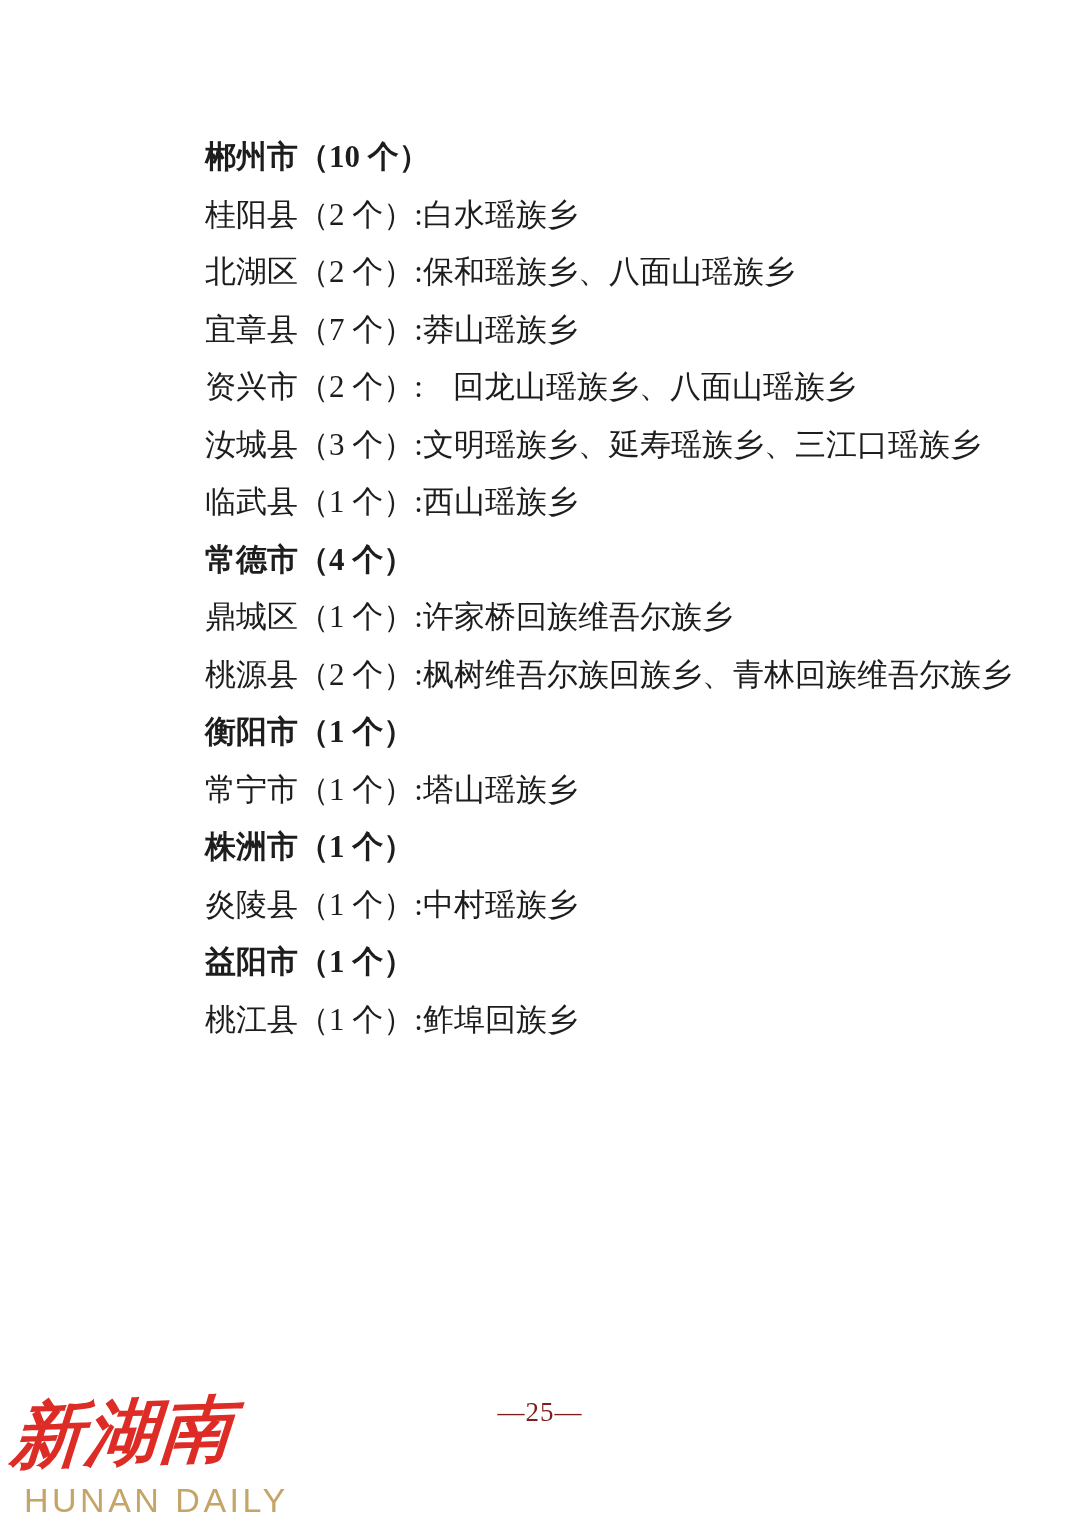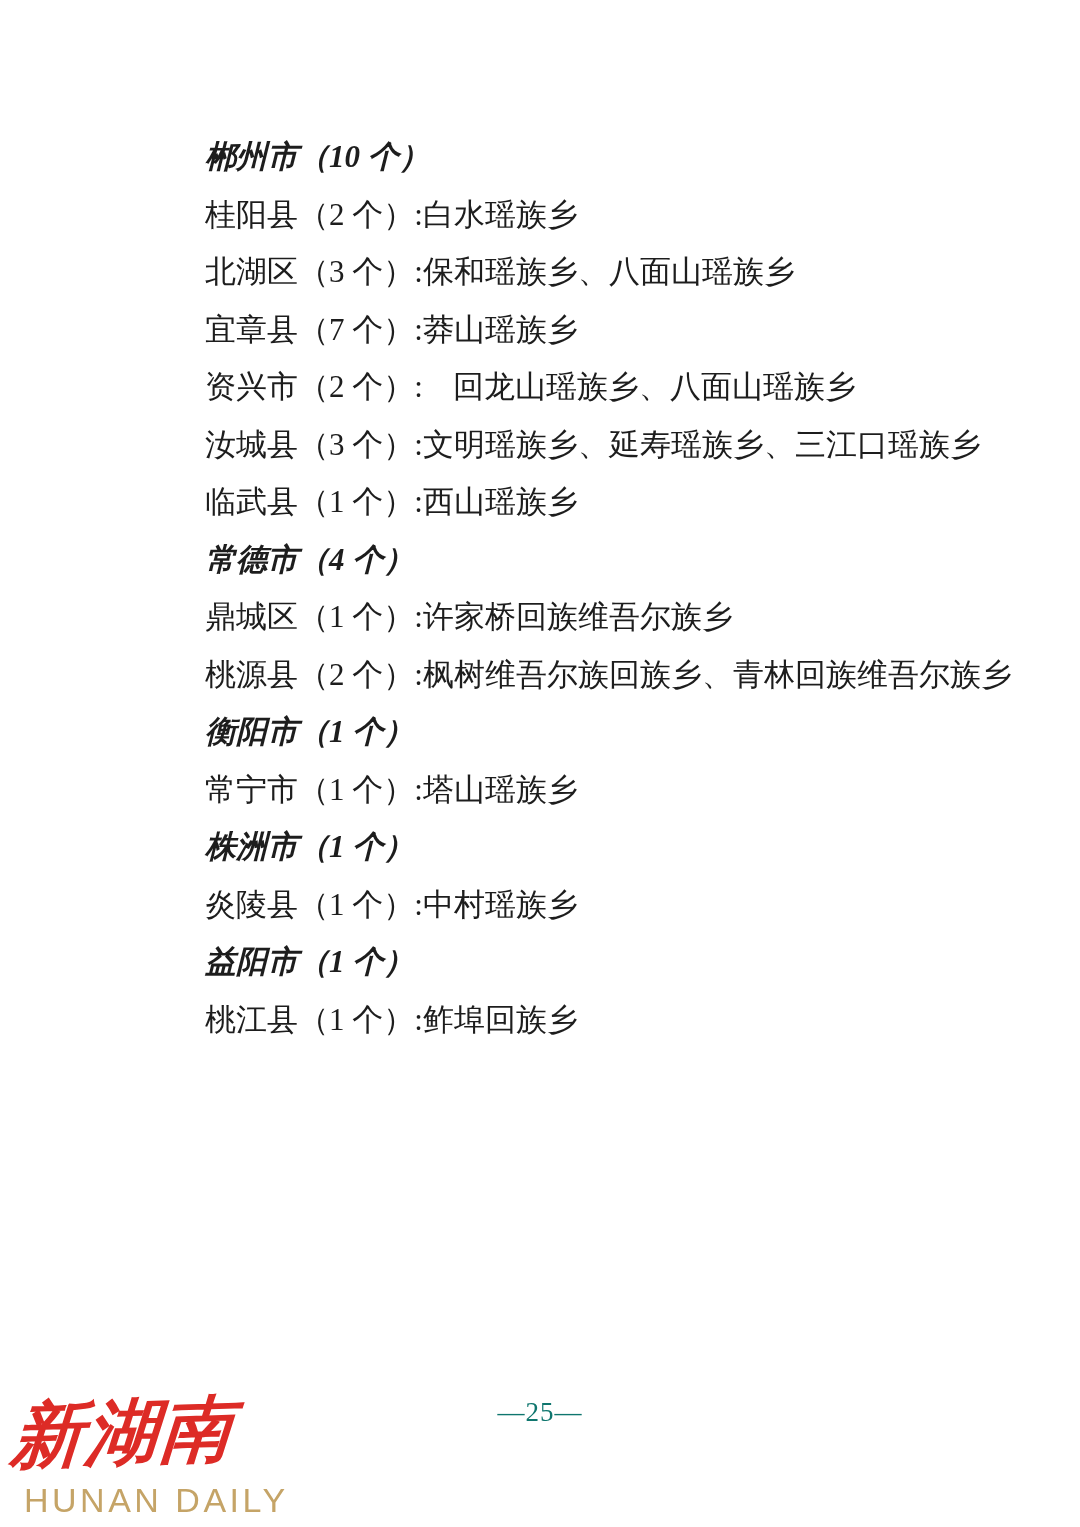--- a/index.html
+++ b/index.html
@@ -18,33 +18,33 @@
     top: 128px;
     right: 60px;
   }
   .heading, .entry {
     margin: 0;
     font-size: 31px;
     line-height: 57.5px;
     white-space: nowrap;
     color: #1d1d1d;
   }
-  .heading { font-weight: bold; font-style: italic; }
+  .heading { font-weight: bold; }
   .entry .label { }
   .entry .value { }
   .entry.wide-gap .value { margin-left: 30px; }
   .page-number {
     position: absolute;
     top: 1392px;
     left: 0;
     width: 100%;
     text-align: center;
     font-size: 27px;
     line-height: 40px;
-    color: #0f766e;
+    color: #7f1d1d;
     letter-spacing: 1px;
   }
   .footer-logo {
     position: absolute;
     left: 8px;
     top: 1390px;
     width: 320px;
   }
   .logo-cn {
     font-family: "DejaVu Serif", "Liberation Serif", serif;
@@ -68,21 +68,21 @@
   }
 </style>
 </head>
 <body>
 
 <div class="page">
 
   <main class="content" id="sections-root">
       <p class="heading">郴州市（10 个）</p>
       <p class="entry"><span class="label">桂阳县（2 个）:</span><span class="value">白水瑶族乡</span></p>
-      <p class="entry"><span class="label">北湖区（3 个）:</span><span class="value">保和瑶族乡、八面山瑶族乡</span></p>
+      <p class="entry"><span class="label">北湖区（2 个）:</span><span class="value">保和瑶族乡、八面山瑶族乡</span></p>
       <p class="entry"><span class="label">宜章县（7 个）:</span><span class="value">莽山瑶族乡</span></p>
       <p class="entry wide-gap"><span class="label">资兴市（2 个）:</span><span class="value">回龙山瑶族乡、八面山瑶族乡</span></p>
       <p class="entry"><span class="label">汝城县（3 个）:</span><span class="value">文明瑶族乡、延寿瑶族乡、三江口瑶族乡</span></p>
       <p class="entry"><span class="label">临武县（1 个）:</span><span class="value">西山瑶族乡</span></p>
       <p class="heading">常德市（4 个）</p>
       <p class="entry"><span class="label">鼎城区（1 个）:</span><span class="value">许家桥回族维吾尔族乡</span></p>
       <p class="entry"><span class="label">桃源县（2 个）:</span><span class="value">枫树维吾尔族回族乡、青林回族维吾尔族乡</span></p>
       <p class="heading">衡阳市（1 个）</p>
       <p class="entry"><span class="label">常宁市（1 个）:</span><span class="value">塔山瑶族乡</span></p>
       <p class="heading">株洲市（1 个）</p>

